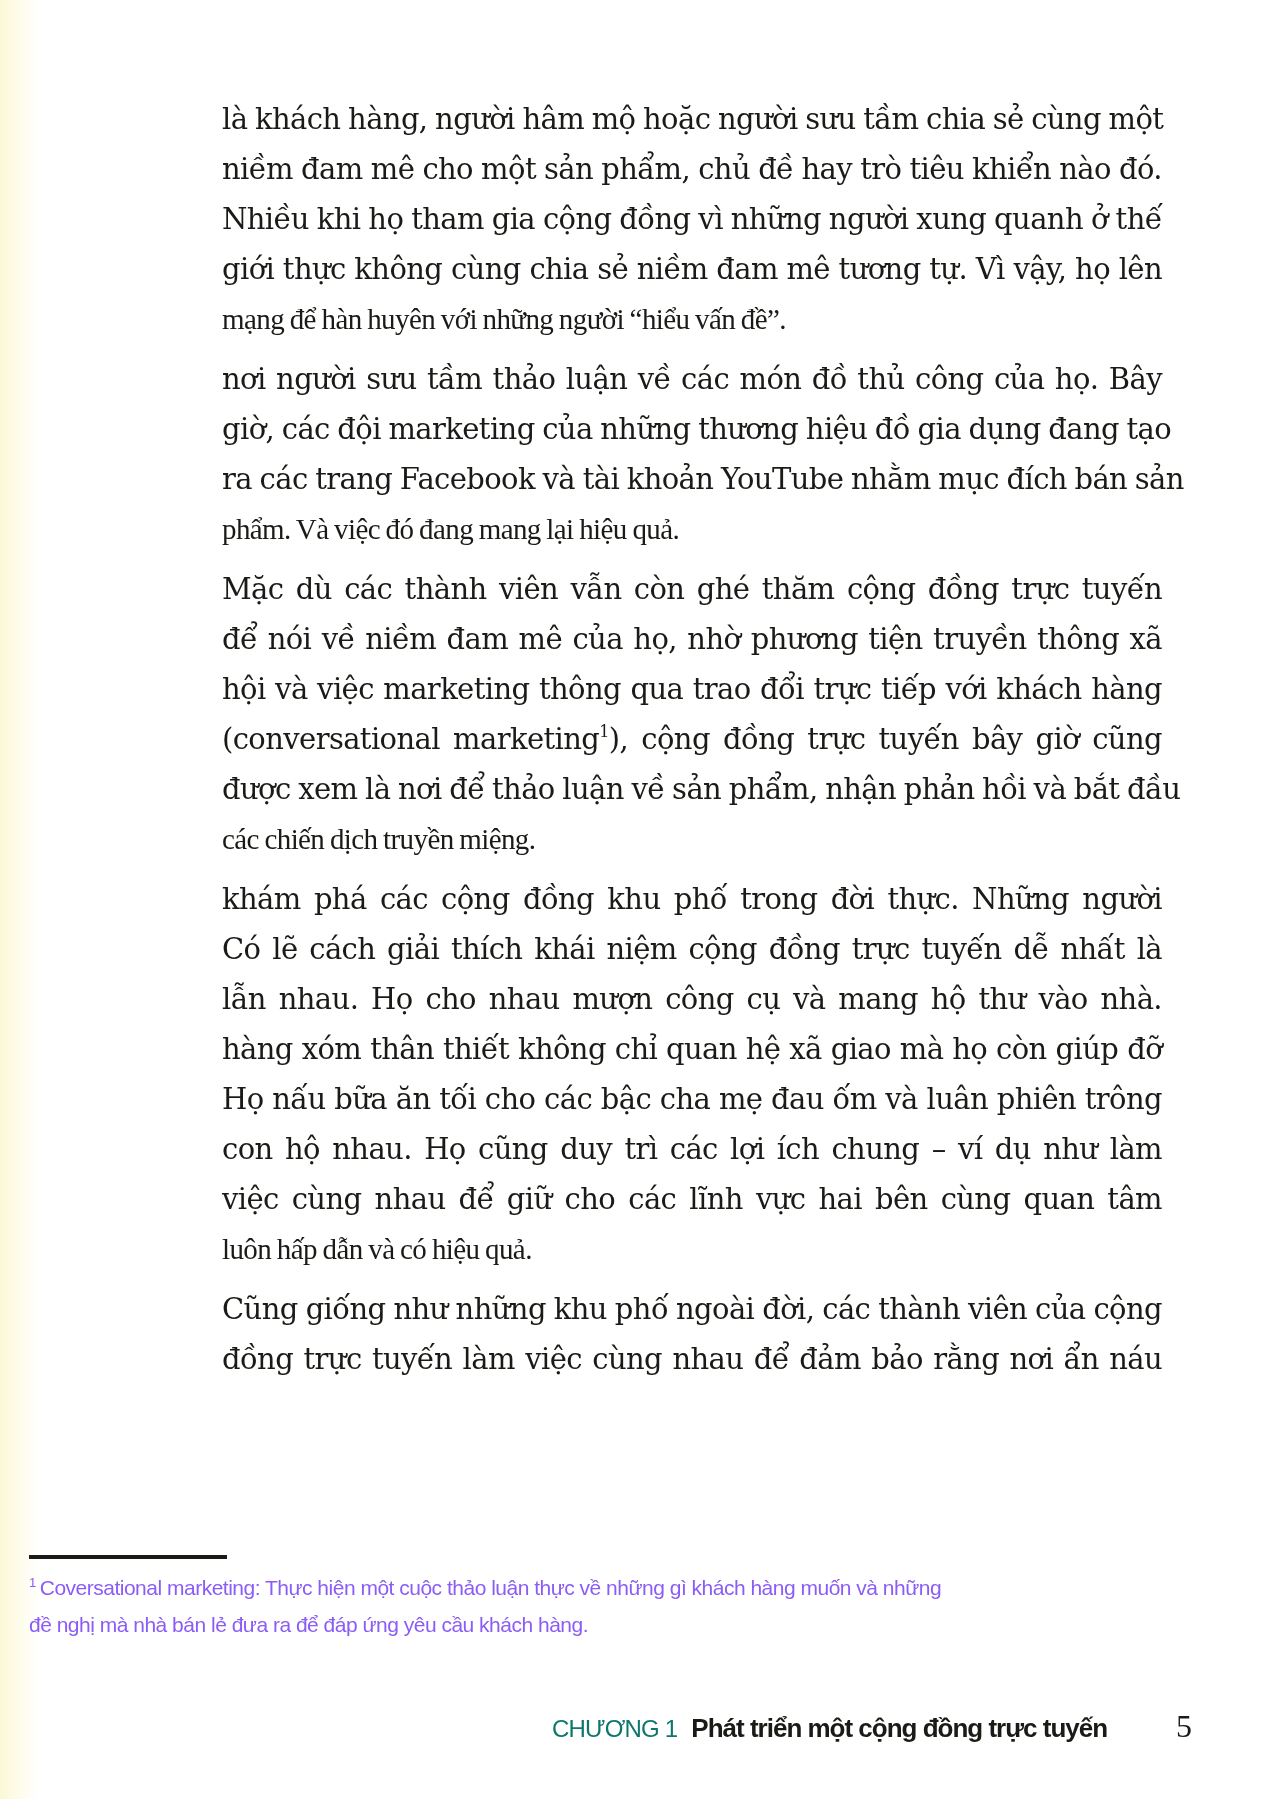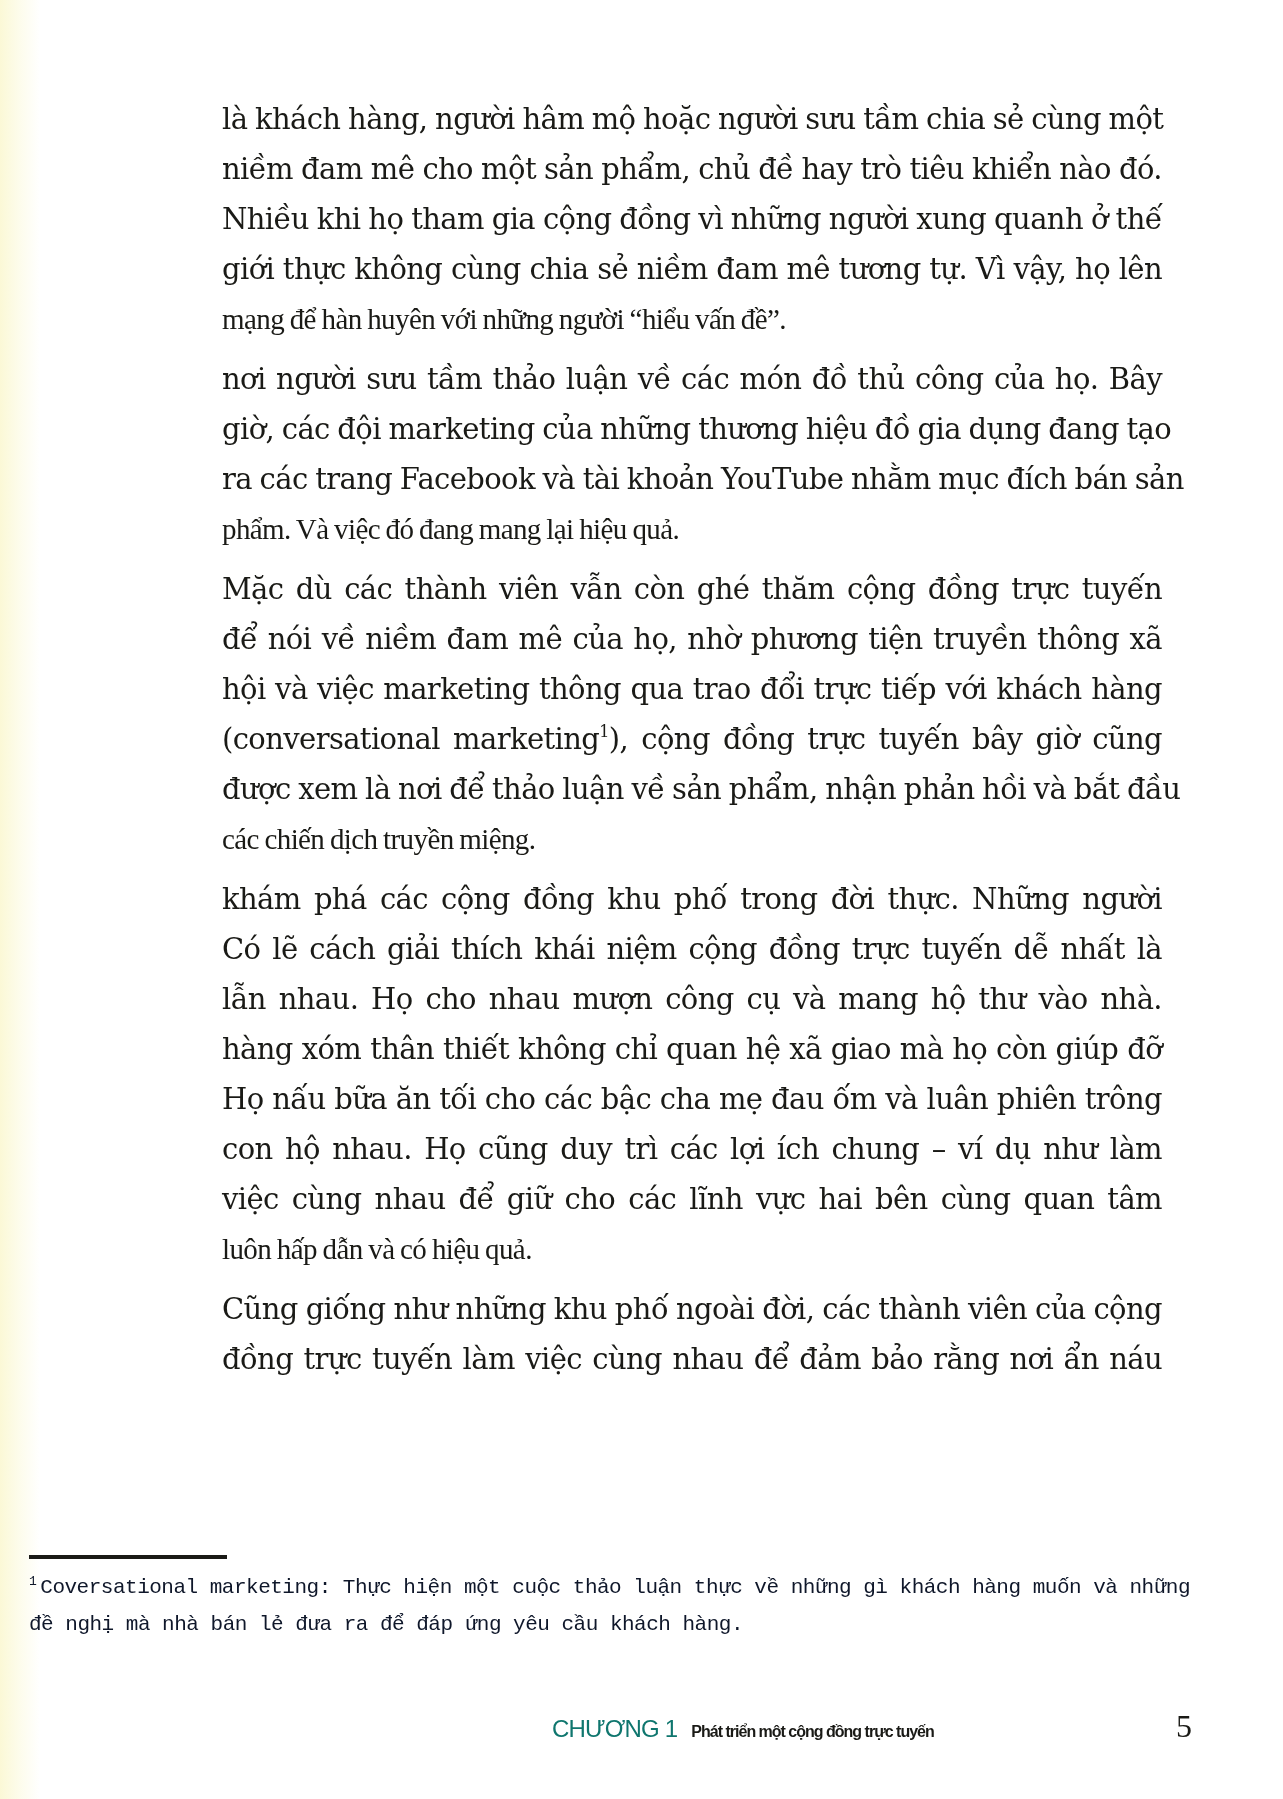--- a/index.html
+++ b/index.html
@@ -56,24 +56,24 @@
     top: 1555px;
     width: 198px;
     height: 4px;
     background: #1a1a16;
   }
   .footnote {
     position: absolute;
     left: 29px;
     top: 1569px;
     width: 1165px;
-    font-family: Liberation Mono, monospace;
+    font-family: Liberation Sans, sans-serif;
     font-size: 21px;
     letter-spacing: -0.5px;
-    color: #0f172a;
+    color: #8b5cf6;
   }
   .footnote .fline {
     display: block;
     height: 37px;
     line-height: 37px;
     white-space: nowrap;
   }
   .footnote sup {
     font-size: 13px;
     vertical-align: 8px;
@@ -91,21 +91,21 @@
     display: flex;
     align-items: baseline;
   }
   .footer-chapter {
     font-size: 24px;
     letter-spacing: -0.8px;
     color: #0f766e;
     margin-right: 14px;
   }
   .footer-title {
-    font-size: 16px;
+    font-size: 26px;
     font-weight: bold;
     letter-spacing: -1px;
     color: #1a1a16;
   }
   .footer-page {
     margin-left: auto;
     font-family: "Liberation Serif", "DejaVu Serif", serif;
     font-size: 32px;
     color: #1a1a16;
   }

